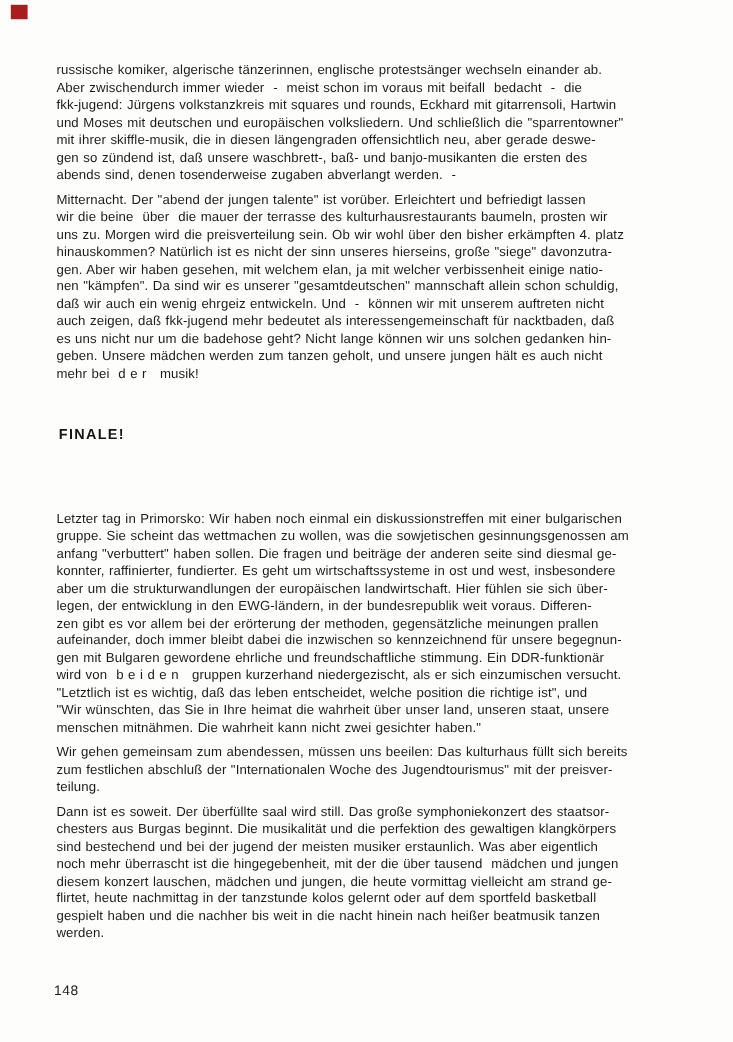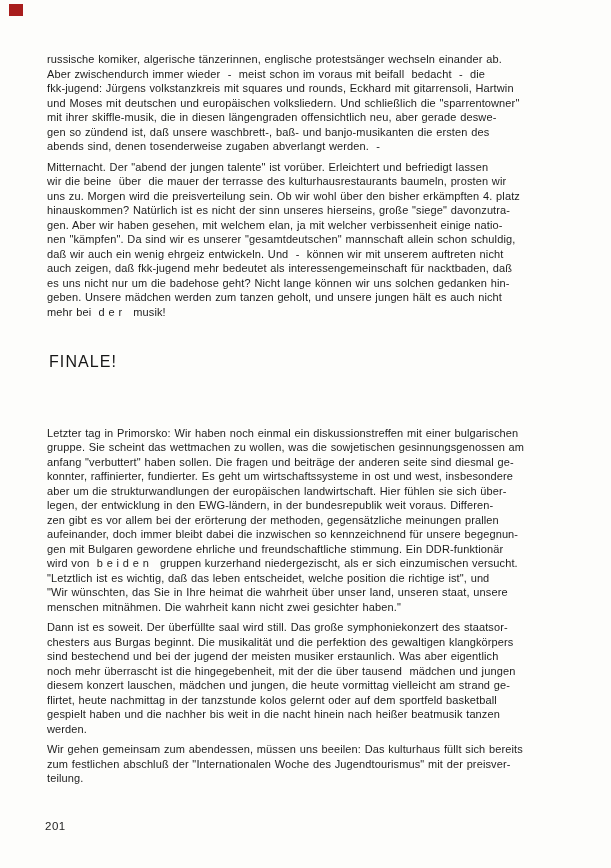--- a/index.html
+++ b/index.html
@@ -32,22 +32,22 @@
     margin: 0 0 6px 0;
     font-size: 11px;
     line-height: 14.5px;
     letter-spacing: 0.12px;
     word-spacing: 0.5px;
     white-space: pre;
     color: #1c1c1c;
   }
   .heading {
     margin: 36px 0 56px 2px;
-    font-size: 16px;
-    font-weight: 400;
+    font-size: 12px;
+    font-weight: 700;
     letter-spacing: 1.1px;
     line-height: 14.5px;
     white-space: pre;
     color: #161616;
   }
   .page-number {
     position: absolute;
     left: 45px;
     top: 820px;
     font-size: 11.5px;
@@ -86,26 +86,26 @@
 konnter, raffinierter, fundierter. Es geht um wirtschaftssysteme in ost und west, insbesondere
 aber um die strukturwandlungen der europäischen landwirtschaft. Hier fühlen sie sich über-
 legen, der entwicklung in den EWG-ländern, in der bundesrepublik weit voraus. Differen-
 zen gibt es vor allem bei der erörterung der methoden, gegensätzliche meinungen prallen
 aufeinander, doch immer bleibt dabei die inzwischen so kennzeichnend für unsere begegnun-
 gen mit Bulgaren gewordene ehrliche und freundschaftliche stimmung. Ein DDR-funktionär
 wird von  b e i d e n   gruppen kurzerhand niedergezischt, als er sich einzumischen versucht.
 "Letztlich ist es wichtig, daß das leben entscheidet, welche position die richtige ist", und
 "Wir wünschten, das Sie in Ihre heimat die wahrheit über unser land, unseren staat, unsere
 menschen mitnähmen. Die wahrheit kann nicht zwei gesichter haben."</p>
+      <p class="para">Wir gehen gemeinsam zum abendessen, müssen uns beeilen: Das kulturhaus füllt sich bereits
+zum festlichen abschluß der "Internationalen Woche des Jugendtourismus" mit der preisver-
+teilung.</p>
       <p class="para">Dann ist es soweit. Der überfüllte saal wird still. Das große symphoniekonzert des staatsor-
 chesters aus Burgas beginnt. Die musikalität und die perfektion des gewaltigen klangkörpers
 sind bestechend und bei der jugend der meisten musiker erstaunlich. Was aber eigentlich
 noch mehr überrascht ist die hingegebenheit, mit der die über tausend  mädchen und jungen
 diesem konzert lauschen, mädchen und jungen, die heute vormittag vielleicht am strand ge-
 flirtet, heute nachmittag in der tanzstunde kolos gelernt oder auf dem sportfeld basketball
 gespielt haben und die nachher bis weit in die nacht hinein nach heißer beatmusik tanzen
 werden.</p>
-      <p class="para">Wir gehen gemeinsam zum abendessen, müssen uns beeilen: Das kulturhaus füllt sich bereits
-zum festlichen abschluß der "Internationalen Woche des Jugendtourismus" mit der preisver-
-teilung.</p>
     </main>
-  <div class="page-number">201</div>
+  <div class="page-number">148</div>
 </div>
 
 </body></html>

